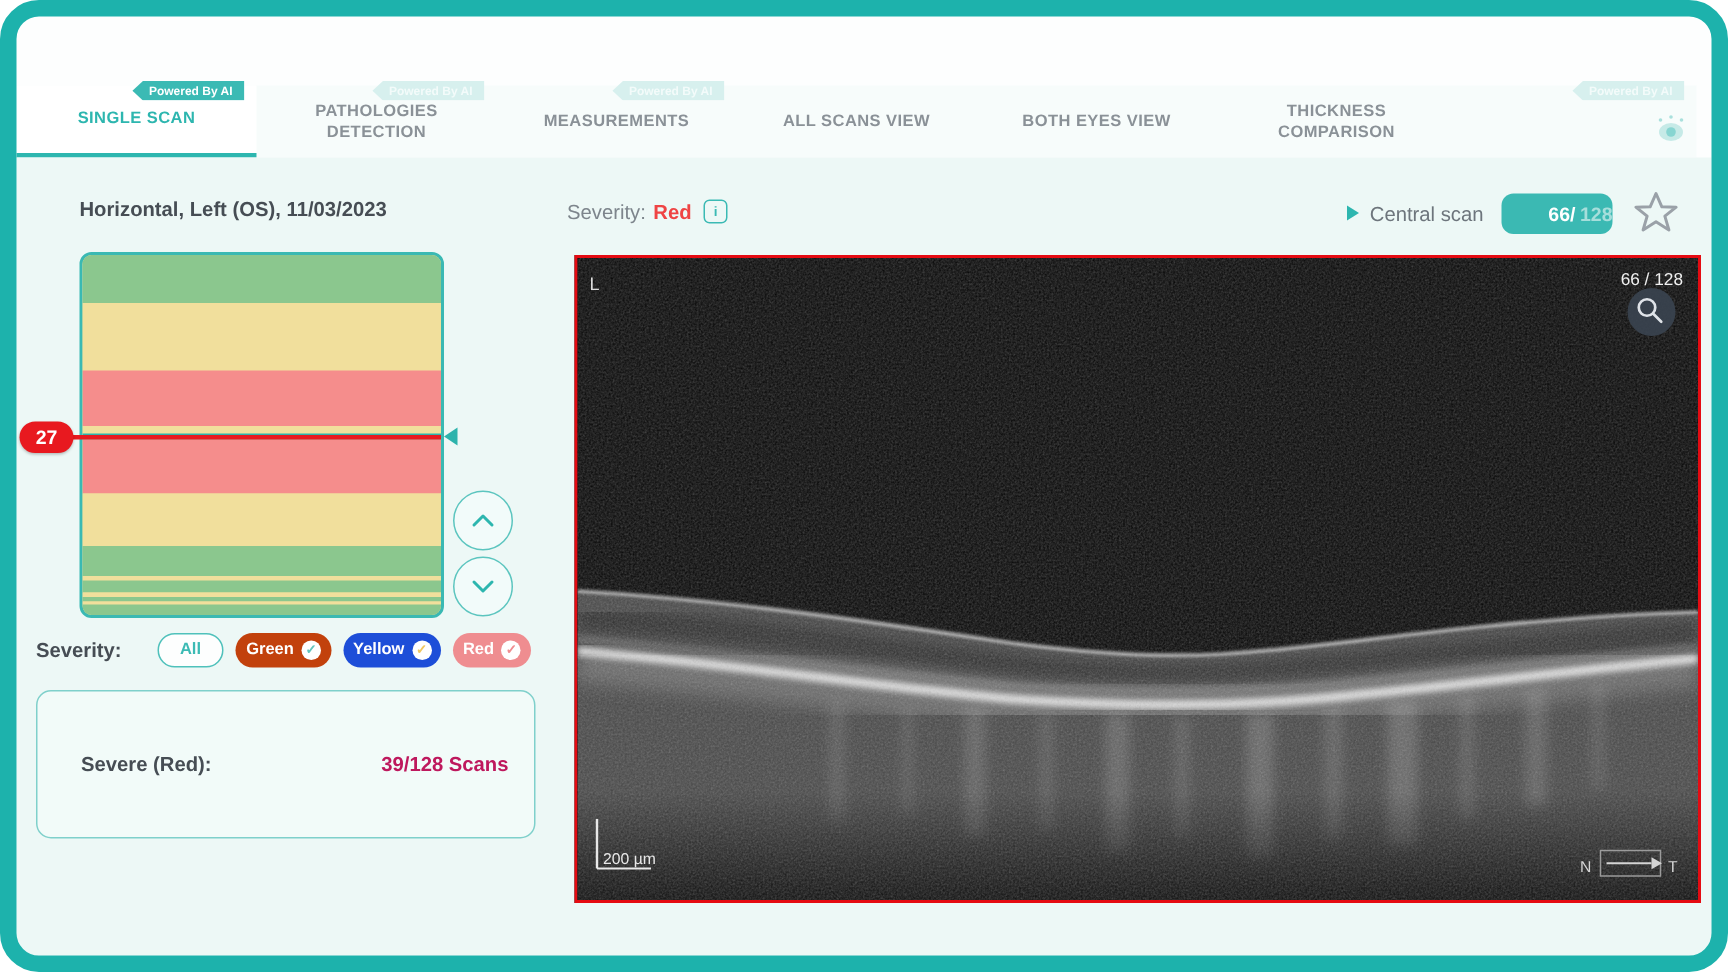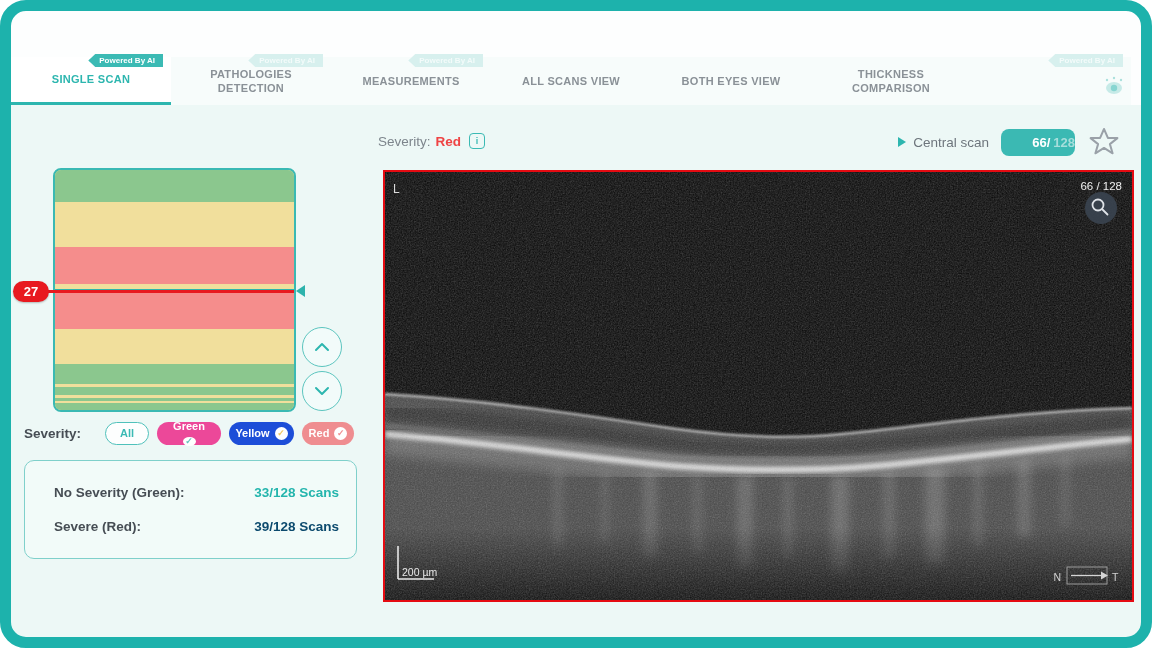--- a/index.html
+++ b/index.html
@@ -30,34 +30,34 @@
   .marker-tri{position:absolute;left:285px;top:180px;width:0;height:0;border-top:6px solid transparent;border-bottom:6px solid transparent;border-right:9px solid #2db3ac;z-index:5;}
 
   .nav-btn{position:absolute;left:291px;width:38px;height:38px;border-radius:50%;border:1.5px solid #5cc5bf;background:#f2fbfa;display:flex;align-items:center;justify-content:center;cursor:pointer;}
   .nav-btn.up{top:222px;}
   .nav-btn.down{top:266px;}
 
   .filter-row{position:absolute;left:13px;top:316px;display:flex;align-items:center;height:24px;}
   .filter-label{font-size:13.5px;font-weight:bold;color:#464d54;width:81px;}
   .pill{height:23px;border-radius:12px;display:flex;align-items:center;justify-content:center;gap:5px;font-size:11px;font-weight:bold;color:#fff;margin-right:8px;cursor:pointer;box-sizing:border-box;}
   .pill.all{width:44px;background:#fdfefe;border:1.5px solid #4fc1bb;color:#3bbab4;}
-  .pill.green{width:64px;background:#ec4899;flex-direction:column;}
+  .pill.green{width:64px;background:#c2410c;}
   .pill.yellow{width:65px;background:#1d4ed8;}
   .pill.red{width:52px;background:#ef8d90;}
   .chk{width:13px;height:13px;border-radius:50%;background:#fff;display:flex;align-items:center;justify-content:center;font-size:9px;line-height:1;}
   .pill.green .chk{color:#61c4bd;}
   .pill.yellow .chk{color:#f1c75f;}
   .pill.red .chk{color:#ef8d90;}
 
   .summary{position:absolute;left:13px;top:355px;width:333px;height:99px;border:1.5px solid #7fd0cb;border-radius:10px;background:#f2fbf9;display:flex;flex-direction:column;justify-content:space-evenly;padding:4px 0;box-sizing:border-box;}
   .sum-row{display:flex;justify-content:space-between;padding:0 17px 0 29px;font-size:13.5px;font-weight:bold;}
   .sum-label{color:#464d54;}
   .sum-val.teal{color:#24b5ad;}
   .sum-val.orange{color:#f2b53c;}
-  .sum-val.redv{color:#0c4a6e;}
+  .sum-val.redv{color:#be185d;}
 
   
   .sev-line{position:absolute;left:367px;top:28px;display:flex;align-items:center;gap:5px;font-size:13.5px;}
   .sev-line .lbl{color:#7d858c;}
   .sev-line .val{color:#ef4444;font-weight:bold;}
   .info-ic{width:14px;height:14px;border:1.5px solid #3bbab4;border-radius:4px;color:#3bbab4;font-size:9px;font-weight:bold;display:flex;align-items:center;justify-content:center;margin-left:3px;cursor:pointer;}
 
   .viewer-tools{position:absolute;right:20px;top:20px;display:flex;align-items:center;gap:12px;}
   .central{display:flex;align-items:center;gap:7px;font-size:13.5px;color:#6d757c;cursor:pointer;}
   .play-tri{width:0;height:0;border-top:5px solid transparent;border-bottom:5px solid transparent;border-left:8px solid #2db6af;}
@@ -107,20 +107,21 @@
         <ellipse cx="13" cy="15" rx="8" ry="6" fill="#9fdcd8"></ellipse>
         <circle cx="13" cy="15" r="3.2" fill="#2db6af"></circle>
         <circle cx="6" cy="7" r="1.2" fill="#6ccac4"></circle>
         <circle cx="13" cy="5" r="1.2" fill="#6ccac4"></circle>
         <circle cx="20" cy="7" r="1.2" fill="#6ccac4"></circle>
       </svg>
     </div>
 
     <div class="content">
 
+      <div class="panel-title">Horizontal, Left (OS), 11/03/2023</div>
 
       <div class="sev-map">
           <div style="flex: 32 0 0px; background: rgb(139, 199, 142);"></div>
           <div style="flex: 46 0 0px; background: rgb(241, 223, 156);"></div>
           <div style="flex: 37 0 0px; background: rgb(245, 141, 140);"></div>
           <div style="flex: 5 0 0px; background: rgb(241, 223, 156);"></div>
           <div style="flex: 4 0 0px; background: rgb(45, 179, 172);"></div>
           <div style="flex: 36 0 0px; background: rgb(245, 141, 140);"></div>
           <div style="flex: 36 0 0px; background: rgb(241, 223, 156);"></div>
           <div style="flex: 20 0 0px; background: rgb(139, 199, 142);"></div>
@@ -160,24 +161,20 @@
             <span class="chk">✓</span>
           </span>
         <span class="pill red">
             <span>Red</span>
             <span class="chk">✓</span>
           </span>
       </div>
 
       <div class="summary">
         <div class="sum-row">
-          <span class="sum-label">No Severity (Green):</span>
-          <span class="sum-val teal">33/128 Scans</span>
-        </div>
-        <div class="sum-row">
           <span class="sum-label">Severe (Red):</span>
           <span class="sum-val redv">39/128 Scans</span>
         </div>
       </div>
 
       <div class="sev-line">
         <span class="lbl">Severity:</span>
         <span class="val">Red</span>
         <span class="info-ic">i</span>
       </div>

